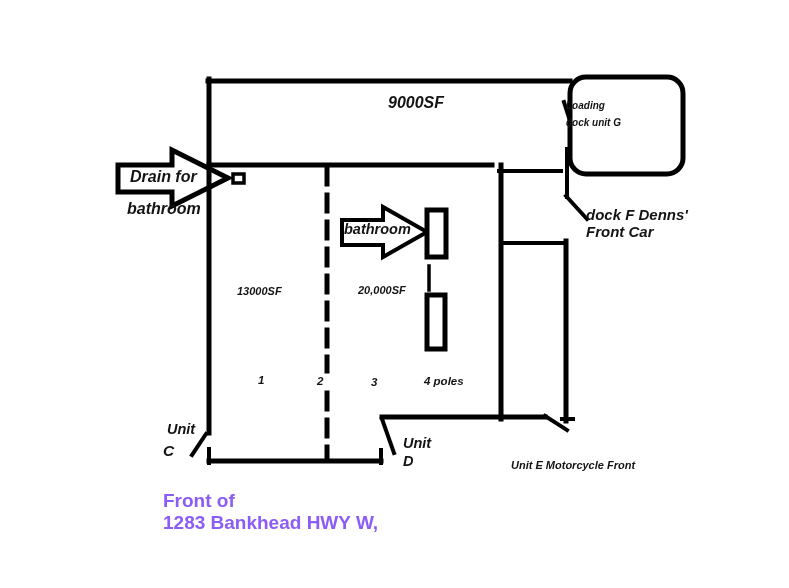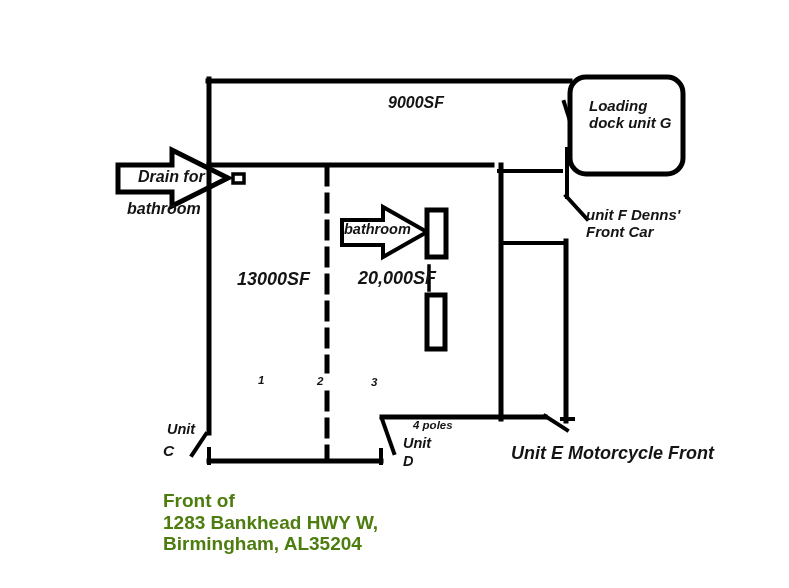--- a/index.html
+++ b/index.html
@@ -14,37 +14,37 @@
   #plan-svg { position: absolute; left: 0; top: 0; }
   .lbl {
     position: absolute;
     color: #141414;
     font-weight: bold;
     font-style: italic;
     white-space: nowrap;
     line-height: 1.1;
   }
   .lbl-16 { font-size: 16px; }
-  .lbl-15 { font-size: 18px; }
+  .lbl-15 { font-size: 11px; margin-top: 15px; }
   .lbl-14 { font-size: 14.5px; }
   .lbl-11 { font-size: 11.5px; }
   .addr {
     position: absolute;
     left: 163px; top: 490px;
-    color: #4d7c0f;
+    color: #8b5cf6;
     font-weight: bold;
     font-style: normal;
     font-size: 19px;
     line-height: 21.5px;
     white-space: nowrap;
   }
   .dock-text {
     position: absolute;
-    left: 589px; top: 97px;
-    font-size: 15px;
+    left: 566px; top: 97px;
+    font-size: 10px;
     line-height: 17px;
   }
   .unitf-text {
     position: absolute;
     left: 586px; top: 207px;
     font-size: 15px;
     line-height: 16.5px;
   }
 </style>
 </head>
@@ -93,42 +93,41 @@
 
   <div class="lbl lbl-16" style="left:388px; top:94px;">9000SF</div>
   <div class="lbl lbl-15" style="left:237px; top:270px;">13000SF</div>
   <div class="lbl lbl-15" style="left:358px; top:269px;">20,000SF</div>
 
   <div class="lbl dock-text">
     <div>Loading</div>
     <div>dock unit G</div>
   </div>
 
-  <div class="lbl lbl-16" style="left:138px; top:168px;text-align:right;">Drain for</div>
+  <div class="lbl lbl-16" style="left:130px; top:168px;text-align:right;">Drain for</div>
   <div class="lbl lbl-16" style="left:127px; top:200px;">bathroom</div>
 
   <div class="lbl lbl-14" style="left:344px; top:222px;">bathroom</div>
 
   <div class="lbl unitf-text">
-    <div>unit F Denns'</div>
+    <div>dock F Denns'</div>
     <div>Front Car</div>
   </div>
 
   <div class="lbl lbl-11" style="left:258px; top:374px;">1</div>
   <div class="lbl lbl-11" style="left:317px; top:375px;">2</div>
   <div class="lbl lbl-11" style="left:371px; top:376px;">3</div>
-  <div class="lbl lbl-11" style="left:413px; top:375px;margin-top:44px;">4 poles</div>
+  <div class="lbl lbl-11" style="left:424px; top:375px;">4 poles</div>
 
   <div class="lbl lbl-14" style="left:167px; top:422px;">Unit</div>
   <div class="lbl" style="left:163px; top:442px; font-size:15.5px;">C</div>
 
   <div class="lbl lbl-14" style="left:403px; top:436px;">Unit</div>
   <div class="lbl lbl-14" style="left:403px; top:454px;">D</div>
 
   <div class="lbl lbl-15" style="left:511px; top:444px;">Unit E Motorcycle Front</div>
 
   <div class="addr">
     <div>Front of</div>
     <div>1283 Bankhead HWY W,</div>
-    <div>Birmingham, AL35204</div>
   </div>
 
 </div>
 
 </body></html>

